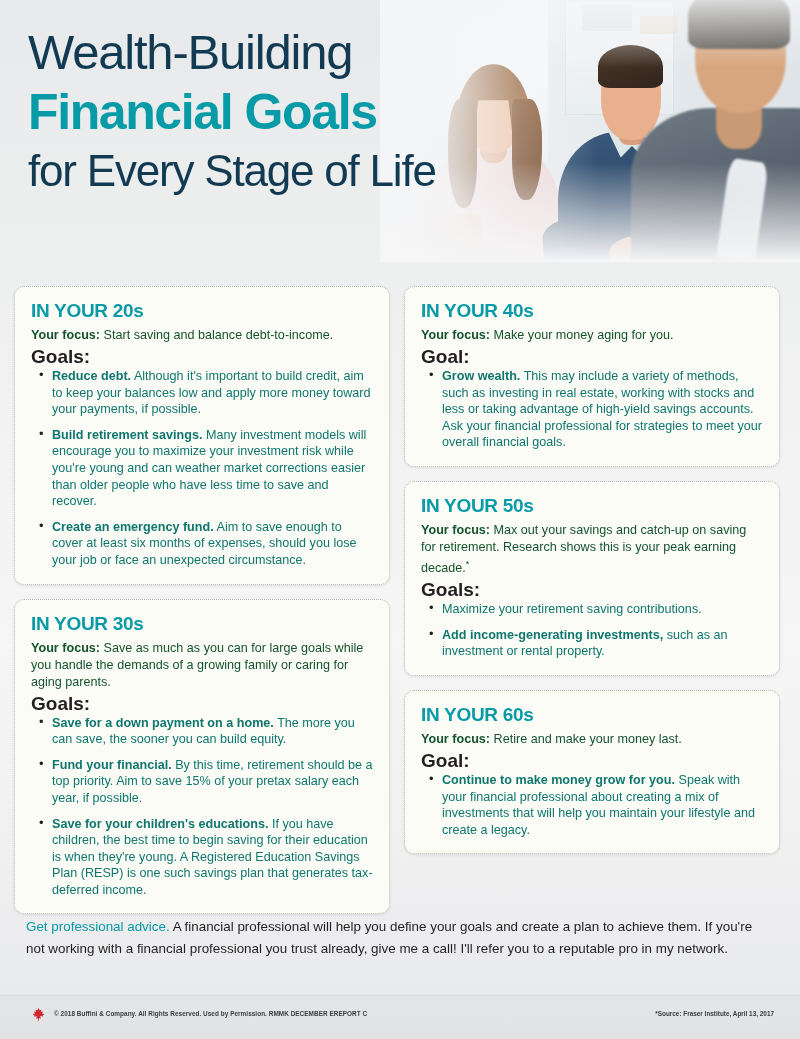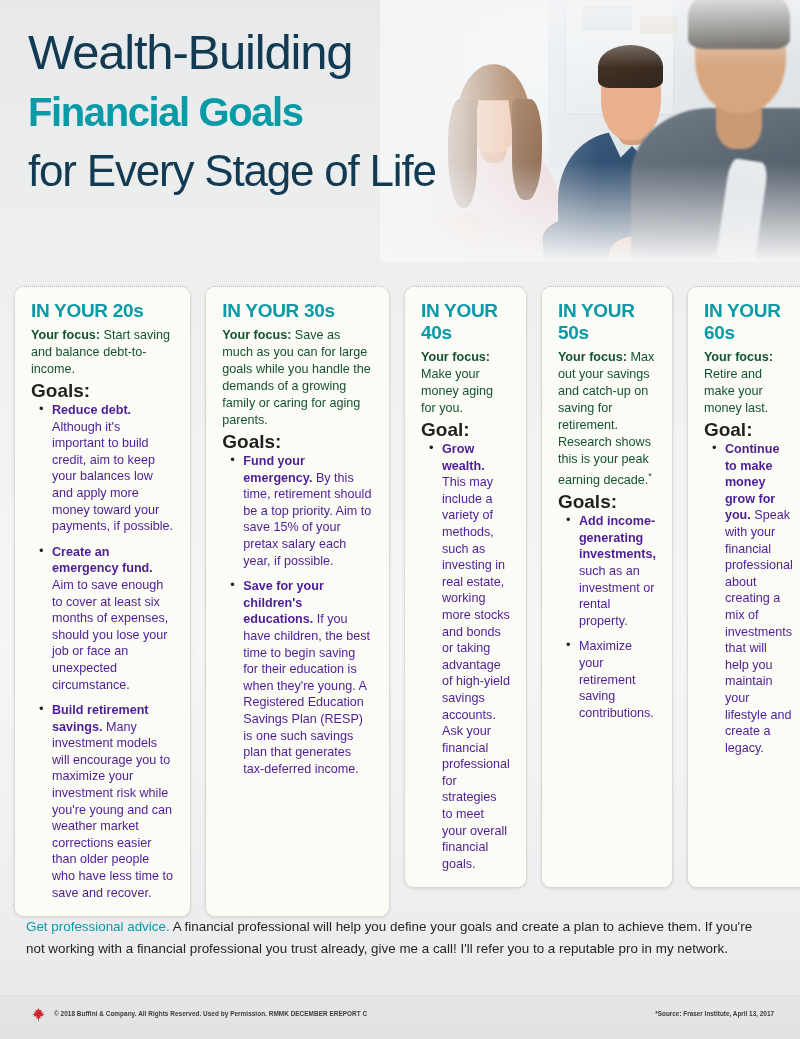--- a/index.html
+++ b/index.html
@@ -206,40 +206,40 @@
     z-index: 5;
   }
   .title-l1, .title-l3 {
     font-family: "Liberation Sans", sans-serif;
     font-weight: 400;
     color: #123a52;
     letter-spacing: -1.2px;
   }
   .title-l1 { font-size: 49px; line-height: 57px; }
   .title-l2 {
-    font-size: 40px; line-height: 62px;
+    font-size: 50px; line-height: 62px;
     font-weight: 700;
     color: #079aa7;
     letter-spacing: -1.4px;
     font-family: "Liberation Sans", sans-serif;
   }
   .title-l3 { font-size: 44px; line-height: 56px; }
 
   
   .columns {
     position: absolute;
     top: 286px;
     left: 0;
     width: 800px;
     display: flex;
     gap: 14px;
     padding: 0 14px;
     align-items: flex-start;
   }
-  .col { width: 376px; display: flex; gap: 14px; }
+  .col { width: 376px; display: flex; flex-direction: column; gap: 14px; }
 
   .card {
     background: #fcfcf7;
     border: 1px dotted #b9b9b4;
     border-radius: 10px;
     padding: 13px 16px 14px 16px;
     box-shadow: 0 1px 3px rgba(0,0,0,.10);
   }
 
   .card-title {
@@ -271,21 +271,21 @@
   ul.goal-list {
     list-style: none;
     margin: 0 0 0 8px;
     padding: 0;
   }
   ul.goal-list li {
     position: relative;
     padding-left: 13px;
     font-size: 12.6px;
     line-height: 16.6px;
-    color: #4c1d95;
+    color: #0f766e;
     margin-bottom: 9px;
   }
   ul.goal-list li:last-child { margin-bottom: 1px; }
   ul.goal-list li:before {
     content: "•";
     position: absolute;
     left: 0; top: -1px;
     color: #231f20;
     font-size: 13px;
   }
@@ -406,40 +406,44 @@
           <span class="lbl">Your focus:</span>
           <span>Start saving and balance debt-to-income.</span>
         </div>
         <div class="goals-label">Goals:</div>
         <ul class="goal-list">
           <li>
             <span class="b">Reduce debt.</span>
             <span>Although it's important to build credit, aim to keep your balances low and apply more money toward your payments, if possible.</span>
           </li>
           <li>
+            <span class="b">Build retirement savings.</span>
+            <span>Many investment models will encourage you to maximize your investment risk while you're young and can weather market corrections easier than older people who have less time to save and recover.</span>
+          </li>
+          <li>
             <span class="b">Create an emergency fund.</span>
             <span>Aim to save enough to cover at least six months of expenses, should you lose your job or face an unexpected circumstance.</span>
-          </li>
-          <li>
-            <span class="b">Build retirement savings.</span>
-            <span>Many investment models will encourage you to maximize your investment risk while you're young and can weather market corrections easier than older people who have less time to save and recover.</span>
           </li>
         </ul>
       </div>
 
       <div class="card">
         <div class="card-title">IN YOUR 30s</div>
         <div class="focus-line">
           <span class="lbl">Your focus:</span>
           <span>Save as much as you can for large goals while you handle the demands of a growing family or caring for aging parents.</span>
         </div>
         <div class="goals-label">Goals:</div>
         <ul class="goal-list">
           <li>
-            <span class="b">Fund your emergency.</span>
+            <span class="b">Save for a down payment on a home.</span>
+            <span>The more you can save, the sooner you can build equity.</span>
+          </li>
+          <li>
+            <span class="b">Fund your financial.</span>
             <span>By this time, retirement should be a top priority. Aim to save 15% of your pretax salary each year, if possible.</span>
           </li>
           <li>
             <span class="b">Save for your children's educations.</span>
             <span>If you have children, the best time to begin saving for their education is when they're young. A Registered Education Savings Plan (RESP) is one such savings plan that generates tax-deferred income.</span>
           </li>
         </ul>
       </div>
     </div>
 
@@ -448,39 +452,39 @@
       <div class="card">
         <div class="card-title">IN YOUR 40s</div>
         <div class="focus-line">
           <span class="lbl">Your focus:</span>
           <span>Make your money aging for you.</span>
         </div>
         <div class="goals-label">Goal:</div>
         <ul class="goal-list">
           <li>
             <span class="b">Grow wealth.</span>
-            <span>This may include a variety of methods, such as investing in real estate, working more stocks and bonds or taking advantage of high-yield savings accounts. Ask your financial professional for strategies to meet your overall financial goals.</span>
+            <span>This may include a variety of methods, such as investing in real estate, working with stocks and less or taking advantage of high-yield savings accounts. Ask your financial professional for strategies to meet your overall financial goals.</span>
           </li>
         </ul>
       </div>
 
       <div class="card">
         <div class="card-title">IN YOUR 50s</div>
         <div class="focus-line">
           <span class="lbl">Your focus:</span>
           <span>Max out your savings and catch-up on saving for retirement. Research shows this is your peak earning decade.</span><sup>*</sup>
         </div>
         <div class="goals-label">Goals:</div>
         <ul class="goal-list">
           <li>
+            <span>Maximize your retirement saving contributions.</span>
+          </li>
+          <li>
             <span class="b">Add income-generating investments,</span>
             <span>such as an investment or rental property.</span>
-          </li>
-          <li>
-            <span>Maximize your retirement saving contributions.</span>
           </li>
         </ul>
       </div>
 
       <div class="card">
         <div class="card-title">IN YOUR 60s</div>
         <div class="focus-line">
           <span class="lbl">Your focus:</span>
           <span>Retire and make your money last.</span>
         </div>

